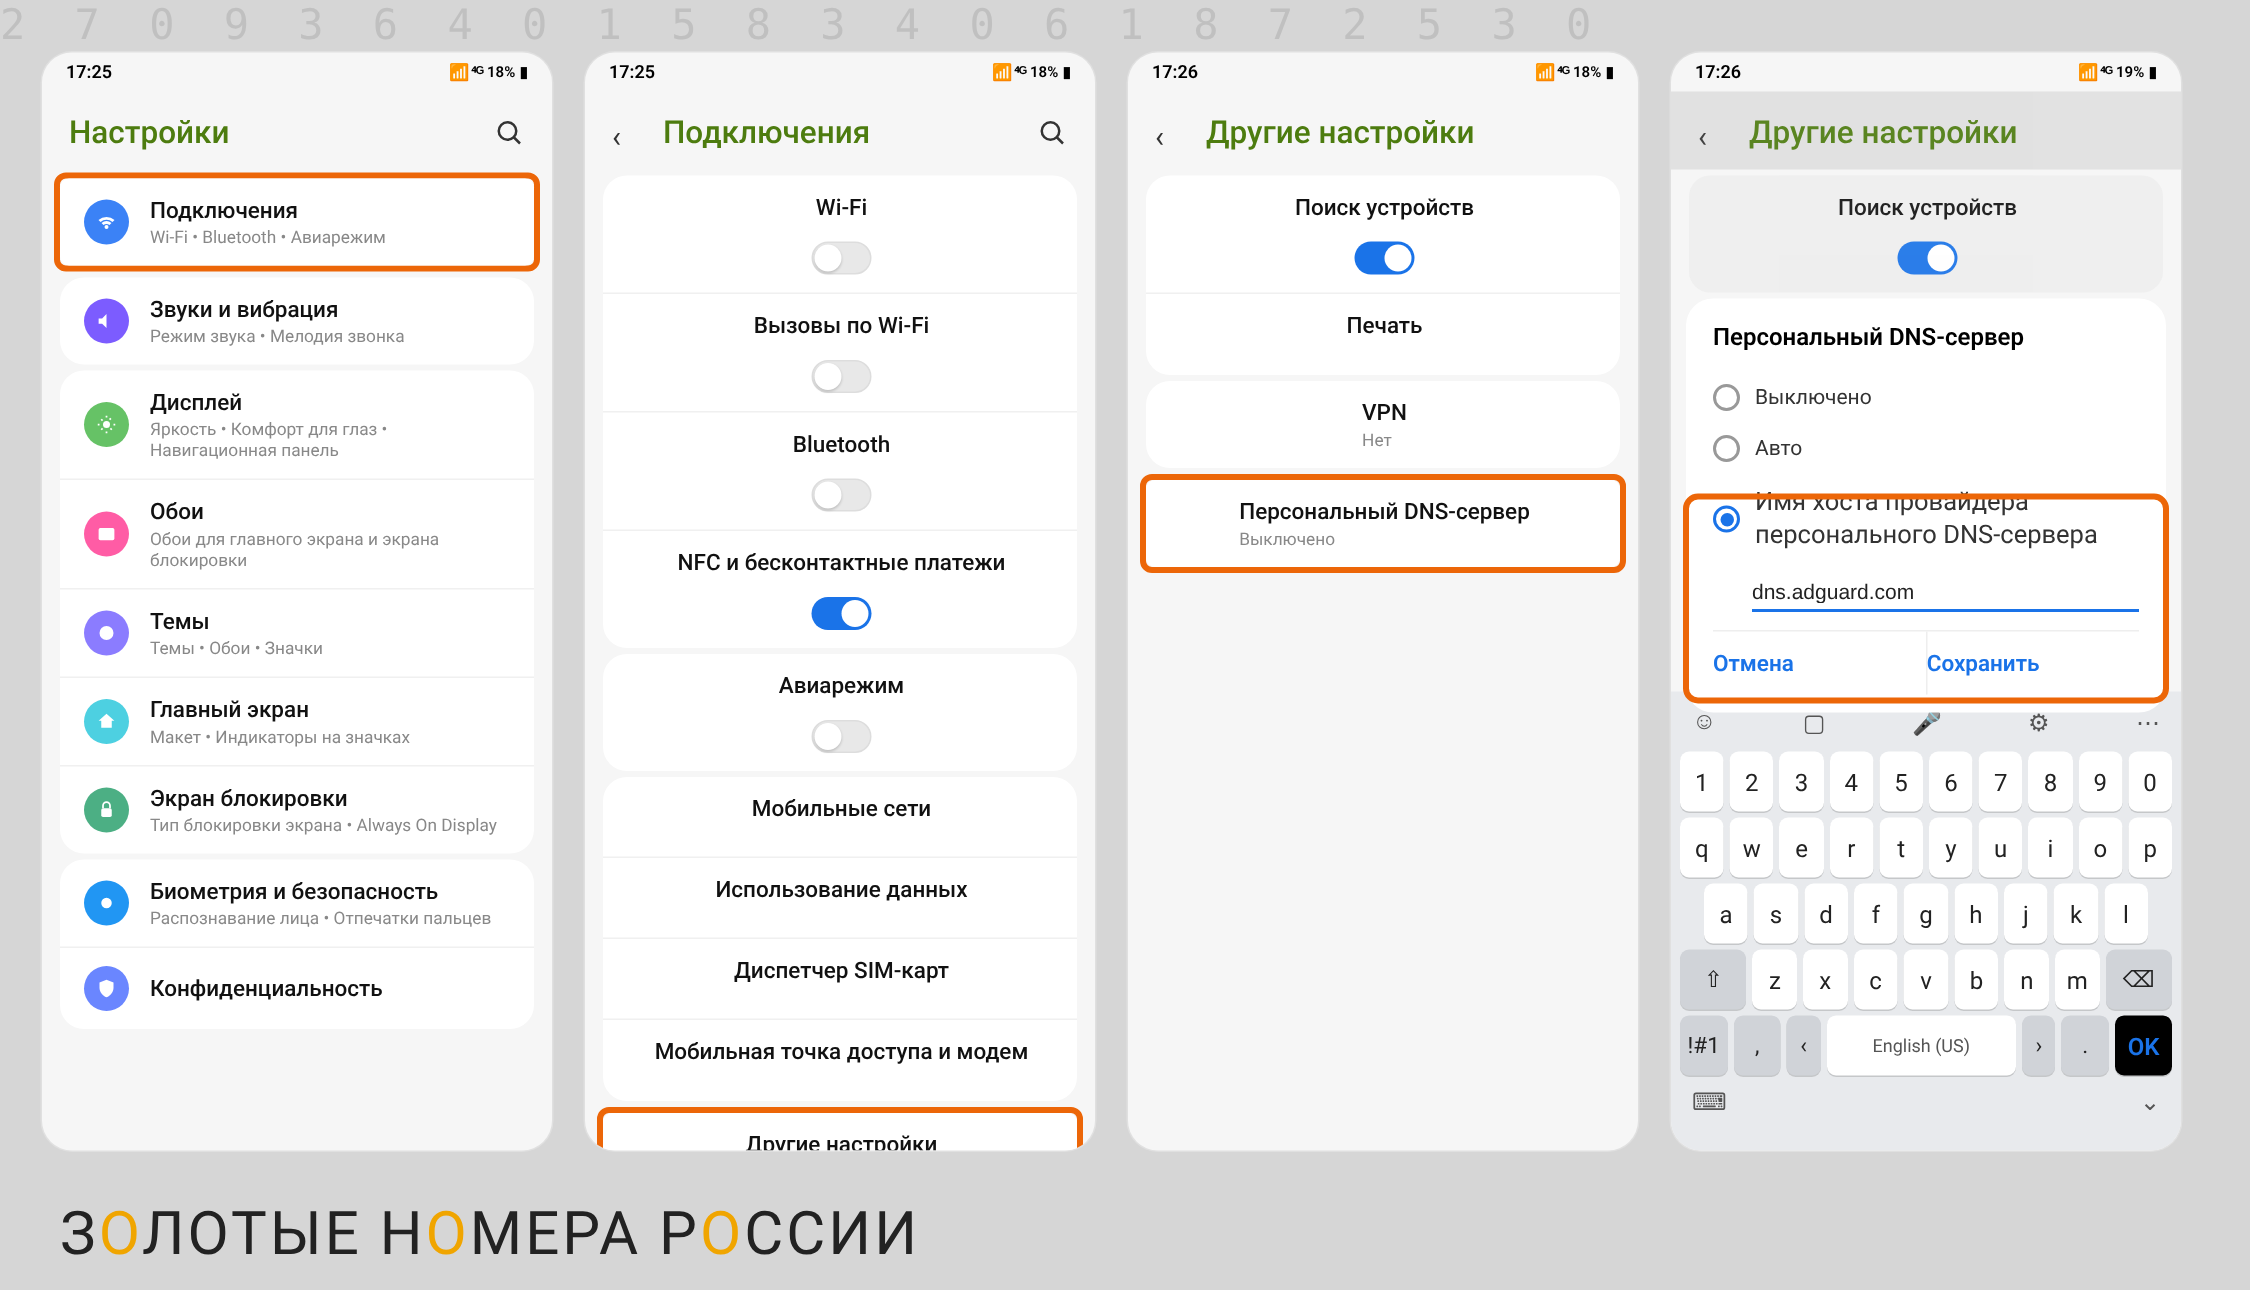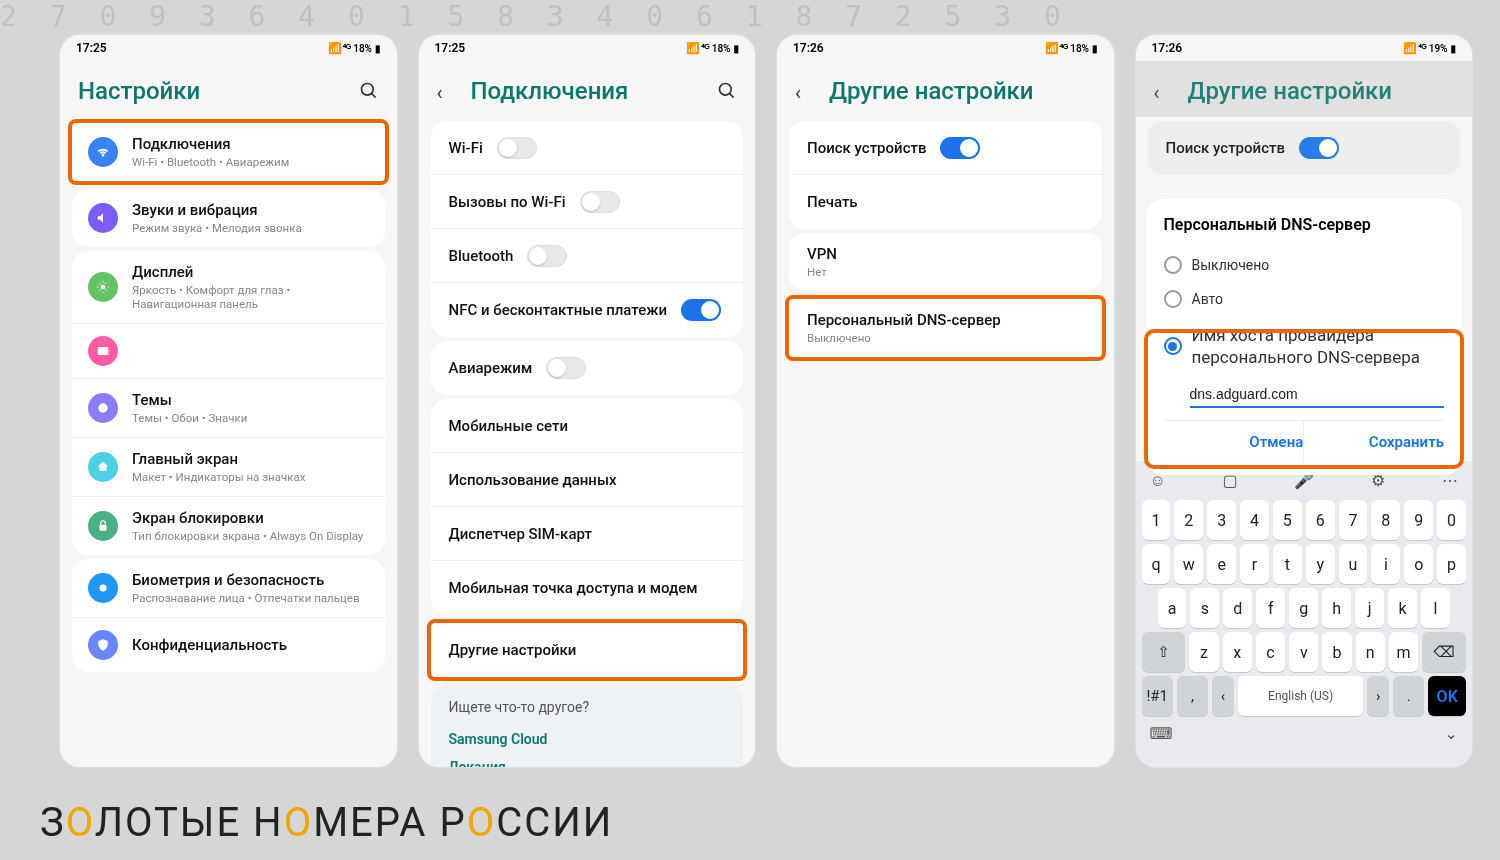--- a/index.html
+++ b/index.html
@@ -10,47 +10,47 @@
   height: 860px;
   position: relative;
   overflow: hidden;
 }
 .bg-numbers {
   position: absolute; top: 0; left: 0; right: 0; height: 35px;
   font-size: 28px; color: #c0c0c0; letter-spacing: 8px; white-space: nowrap;
   font-family: monospace; font-weight: 300;
   z-index: 0;
 }
-.screens-row { display: flex; gap: 22px; padding: 35px 28px 0 28px; position: relative; z-index: 1; margin-left: 32px; }
+.screens-row { display: flex; gap: 22px; padding: 35px 28px 0 28px; position: relative; z-index: 1; }
 .screen {
   width: 340px; height: 732px; background: #f6f6f6; border-radius: 20px;
   overflow: hidden; position: relative; box-shadow: 0 0 0 1px #e0e0e0;
   display: flex; flex-direction: column;
 }
 .statusbar {
   height: 26px; display: flex; align-items: center; justify-content: space-between;
   padding: 0 16px; font-size: 12px; font-weight: 600; color: #000;
 }
 .statusbar .right { font-size: 10px; display: flex; align-items: center; gap: 3px; padding-left: 36px;}
 .sb-icons { font-size: 11px; letter-spacing: -1px; }
 .header {
   padding: 16px 18px 12px 18px; display: flex; align-items: center; gap: 14px;
 }
-.header-title { font-size: 24px; font-weight: 500; color: #0f766e; flex: 1;}
+.header-title { font-size: 21px; font-weight: 500; color: #4d7c0f; flex: 1;}
 .search-icon, .back-icon { width: 20px; height: 20px; color: #333; }
 .back-icon { font-size: 20px; }
 .section-card {
   background: #fff; border-radius: 16px; margin: 4px 12px;
 }
 .setting-row {
   display: flex; align-items: center; padding: 12px 16px; min-height: 54px;
   gap: 14px; border-bottom: 1px solid #f0f0f0; cursor: pointer;
 }
 .setting-row:last-child { border-bottom: none; }
-.setting-row.no-icon { padding-left: 18px; }
+.setting-row.no-icon { padding-left: 18px; flex-direction: column; }
 .row-icon {
   width: 30px; height: 30px; border-radius: 50%; display: flex;
   align-items: center; justify-content: center; flex-shrink: 0;
 }
 .row-text { flex: 1; display: flex; flex-direction: column; gap: 2px;}
 .row-title { font-size: 15px; font-weight: 500; color: #111; }
 .row-sub { font-size: 11.5px; color: #888; }
 .row-toggle {
   width: 40px; height: 22px; border-radius: 11px; position: relative; flex-shrink: 0;
 }
@@ -91,21 +91,21 @@
   background: #1a73e8; top: 2.5px; left: 2.5px;
 }
 .radio-label { font-size: 14px; color: #333;}
 .dns-input-wrap { margin: 6px 0 0 26px; }
 .dns-input {
   width: 100%; border: none; border-bottom: 2px solid #1a73e8; padding: 4px 0;
   font-size: 14px; outline: none; color: #222;
 }
 .dialog-buttons { display: flex; border-top: 1px solid #eee; margin-top: 12px;}
 .dialog-btn {
-  flex: 1; text-align: right; padding: 12px 0; font-size: 15px; font-weight: 600;
+  flex: 1; text-align: left; padding: 12px 0; font-size: 15px; font-weight: 600;
   color: #1a73e8; cursor: pointer;
 }
 .dialog-btn:first-child { border-right: 1px solid #eee;}
 .highlight-dns-box {
   border: 4px solid #ec6608; border-radius: 10px; position: absolute;
   top: 294px; left: 8px; right: 8px; height: 140px; z-index: 6; pointer-events: none;
 }
 
 .keyboard {
   position: absolute; bottom: 0; left: 0; right: 0; height: 306px;
@@ -208,20 +208,24 @@
               <span class="row-title">Дисплей</span>
               <span class="row-sub">Яркость  •  Комфорт для глаз  •  Навигационная панель</span>
             </div>
         </div>
         <div class="setting-row">
           <div class="row-icon icon-wall">
               <svg width="14" height="14" viewBox="0 0 24 24" fill="#fff">
                 <rect x="3" y="5" width="18" height="14" rx="2"></rect>
               </svg>
             </div>
+          <div class="row-text">
+              <span class="row-title">Обои</span>
+              <span class="row-sub">Обои для главного экрана и экрана блокировки</span>
+            </div>
         </div>
         <div class="setting-row">
           <div class="row-icon icon-theme">
               <svg width="14" height="14" viewBox="0 0 24 24" fill="#fff">
                 <circle cx="12" cy="12" r="8"></circle>
               </svg>
             </div>
           <div class="row-text">
               <span class="row-title">Темы</span>
               <span class="row-sub">Темы  •  Обои  •  Значки</span>

